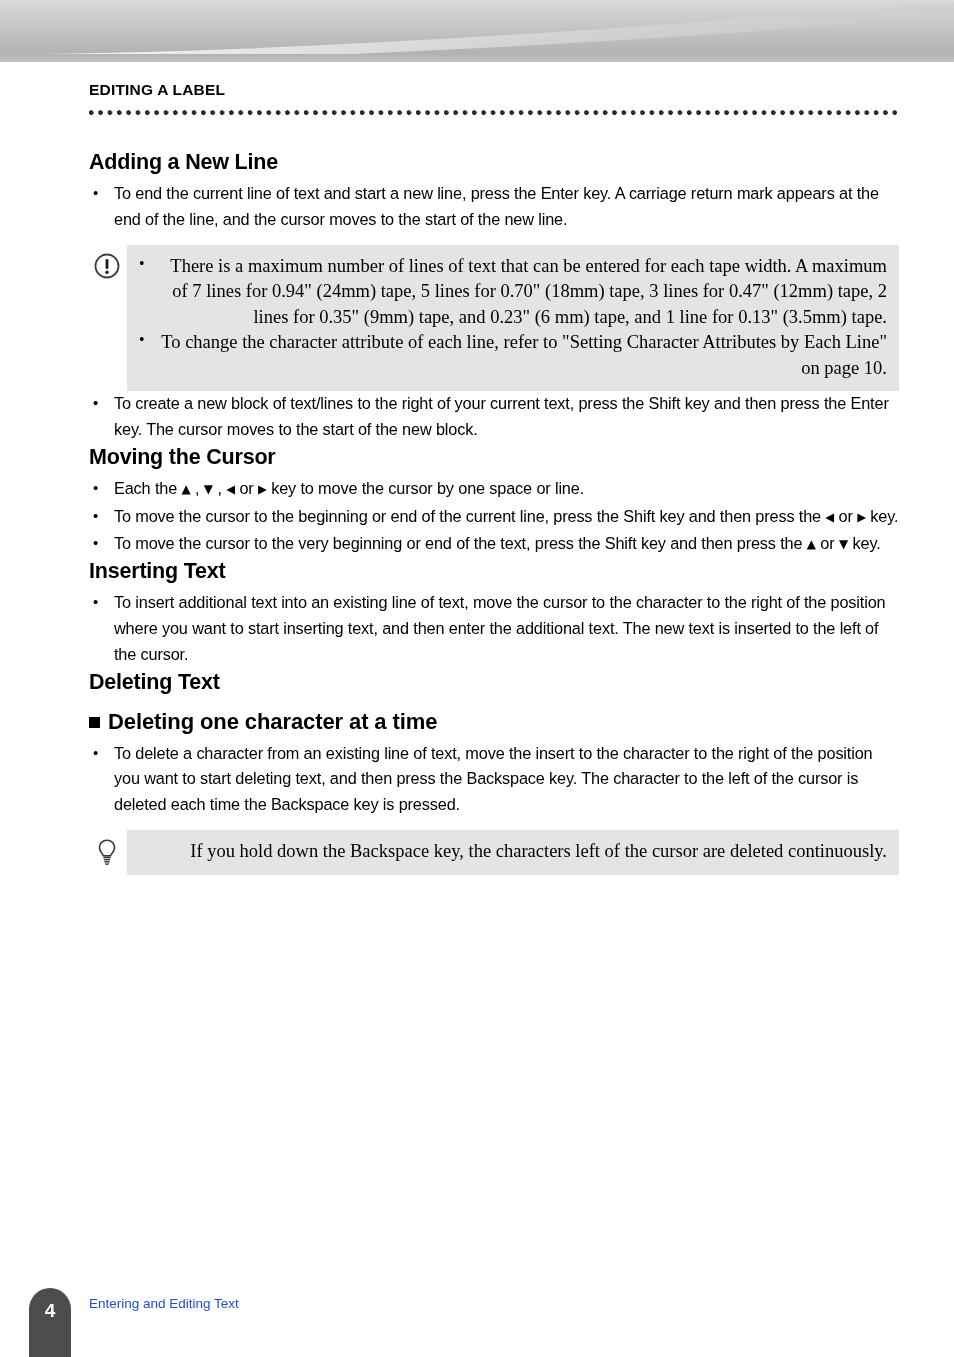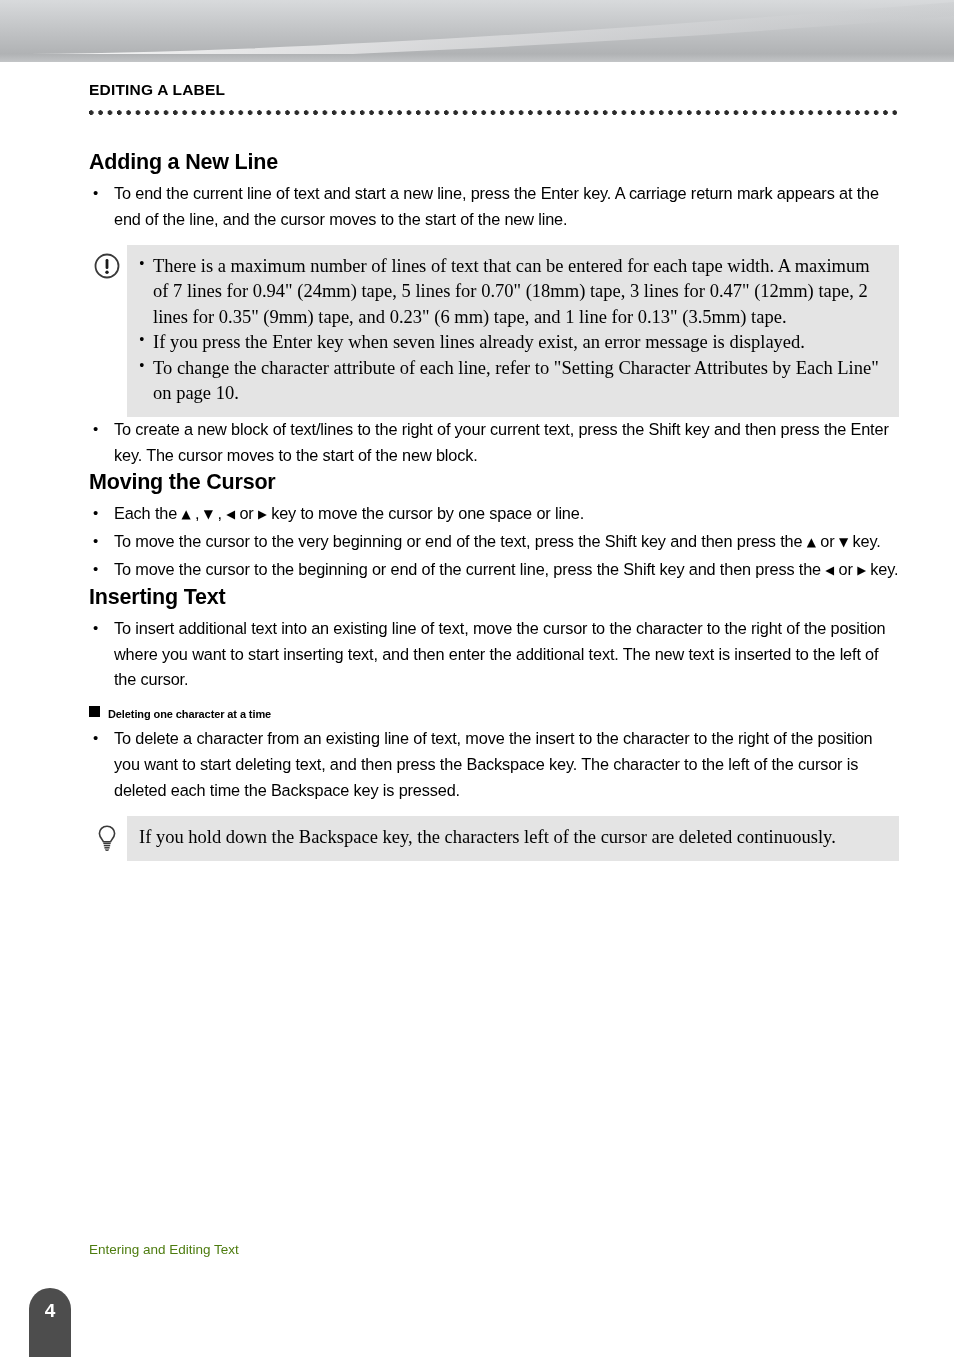--- a/index.html
+++ b/index.html
@@ -78,21 +78,21 @@
   h2.sec {
     font-size: 21.5px;
     font-weight: bold;
     margin: 0 0 6px 0;
     letter-spacing: -0.2px;
     line-height: 1.15;
   }
   .sec-gap-top { margin-top: 24px; }
 
   h3.subsec {
-    font-size: 11px;
+    font-size: 22px;
     font-weight: bold;
     margin: 14px 0 6px 0;
     letter-spacing: -0.1px;
     display: flex;
     align-items: baseline;
     gap: 8px;
   }
   .sq-bullet {
     display: inline-block;
     width: 11px;
@@ -133,20 +133,21 @@
     top: -1px;
     letter-spacing: 0;
   }
   .arrow.up, .arrow.down { font-size: 12px; }
 
   
   .notebox {
     position: relative;
     margin: 12px 0 0 0;
     min-height: 34px;
+    text-align: right;
   }
   .notebox .icon {
     position: absolute;
     left: 3px;
     top: 6px;
     width: 30px;
     height: 30px;
   }
   .notebox .panel {
     margin-left: 38px;
@@ -191,23 +192,23 @@
     left: 0;
     width: 42px;
     text-align: center;
     color: #ffffff;
     font-size: 19px;
     font-weight: bold;
   }
   .footer-text {
     position: absolute;
     left: 89px;
-    top: 1242px;
+    top: 1296px;
     font-size: 13.5px;
-    color: #4d7c0f;
+    color: #1d4ed8;
   }
 </style>
 <style>.notebox .panel ul > li.no-marker::before{content:"";}</style></head>
 <body>
 
 <div class="banner">
   <svg class="banner-swoosh" viewBox="0 0 954 62" preserveAspectRatio="none">
     <defs>
       <linearGradient id="swooshGrad" x1="0" y1="0" x2="1" y2="0">
         <stop offset="0" stop-color="#ffffff" stop-opacity="0.95"></stop>
@@ -243,42 +244,42 @@
       <div class="icon">
         <svg viewBox="0 0 30 30" width="30" height="30">
           <circle cx="15" cy="15" r="11.5" fill="#ffffff" stroke="#3a3a3a" stroke-width="1.8"></circle>
           <rect x="13.6" y="8" width="2.8" height="10" rx="1.3" fill="#1a1a1a"></rect>
           <circle cx="15" cy="21.2" r="1.7" fill="#1a1a1a"></circle>
         </svg>
       </div>
       <div class="panel">
         <ul>
           <li><span>There is a maximum number of lines of text that can be entered for each tape width. A maximum of 7 lines for 0.94" (24mm) tape, 5 lines for 0.70" (18mm) tape, 3 lines for 0.47" (12mm) tape, 2 lines for 0.35" (9mm) tape, and 0.23" (6 mm) tape, and 1 line for 0.13" (3.5mm) tape.</span></li>
-          <li><span>If you press the </span><b>Enter</b><span> key when seven lines already exist, an error message is displayed.</span></li>
           <li><span>To change the character attribute of each line, refer to "Setting Character Attributes by Each Line" on page 10.</span></li>
         </ul>
       </div>
     </div>
 
     <ul class="bullets">
       <li><span>To create a new block of text/lines to the right of your current text, press the </span><b>Shift</b><span> key and then press the </span><b>Enter</b><span> key. The cursor moves to the start of the new block.</span></li>
     </ul>
 
     <h2 class="sec sec-gap-top">Moving the Cursor</h2>
     <ul class="bullets">
       <li><span>Each the </span><span class="arrow up">▲</span><span> , </span><span class="arrow down">▼</span><span> , </span><span class="arrow left">◀</span><span> or </span><span class="arrow right">▶</span><span> key to move the cursor by one space or line.</span></li>
+      <li><span>To move the cursor to the beginning or end of the current line, press the </span><b>Shift</b><span> key and then press the </span><span class="arrow left">◀</span><span> or </span><span class="arrow right">▶</span><span> key.</span></li>
       <li><span>To move the cursor to the very beginning or end of the text, press the </span><b>Shift</b><span> key and then press the </span><span class="arrow up">▲</span><span> or </span><span class="arrow down">▼</span><span> key.</span></li>
-      <li><span>To move the cursor to the beginning or end of the current line, press the </span><b>Shift</b><span> key and then press the </span><span class="arrow left">◀</span><span> or </span><span class="arrow right">▶</span><span> key.</span></li>
     </ul>
 
     <h2 class="sec sec-gap-top">Inserting Text</h2>
     <ul class="bullets">
       <li><span>To insert additional text into an existing line of text, move the cursor to the character to the right of the position where you want to start inserting text, and then enter the additional text. The new text is inserted to the left of the cursor.</span></li>
     </ul>
 
+    <h2 class="sec sec-gap-top">Deleting Text</h2>
     <h3 class="subsec">
       <span class="sq-bullet"></span>
       <span>Deleting one character at a time</span>
     </h3>
     <ul class="bullets">
       <li><span>To delete a character from an existing line of text, move the insert to the character to the right of the position you want to start deleting text, and then press the </span><b>Backspace</b><span> key. The character to the left of the cursor is deleted each time the </span><b>Backspace</b><span> key is pressed.</span></li>
     </ul>
     <div class="notebox">
       <div class="icon">
         <svg viewBox="0 0 30 30" width="30" height="30">

